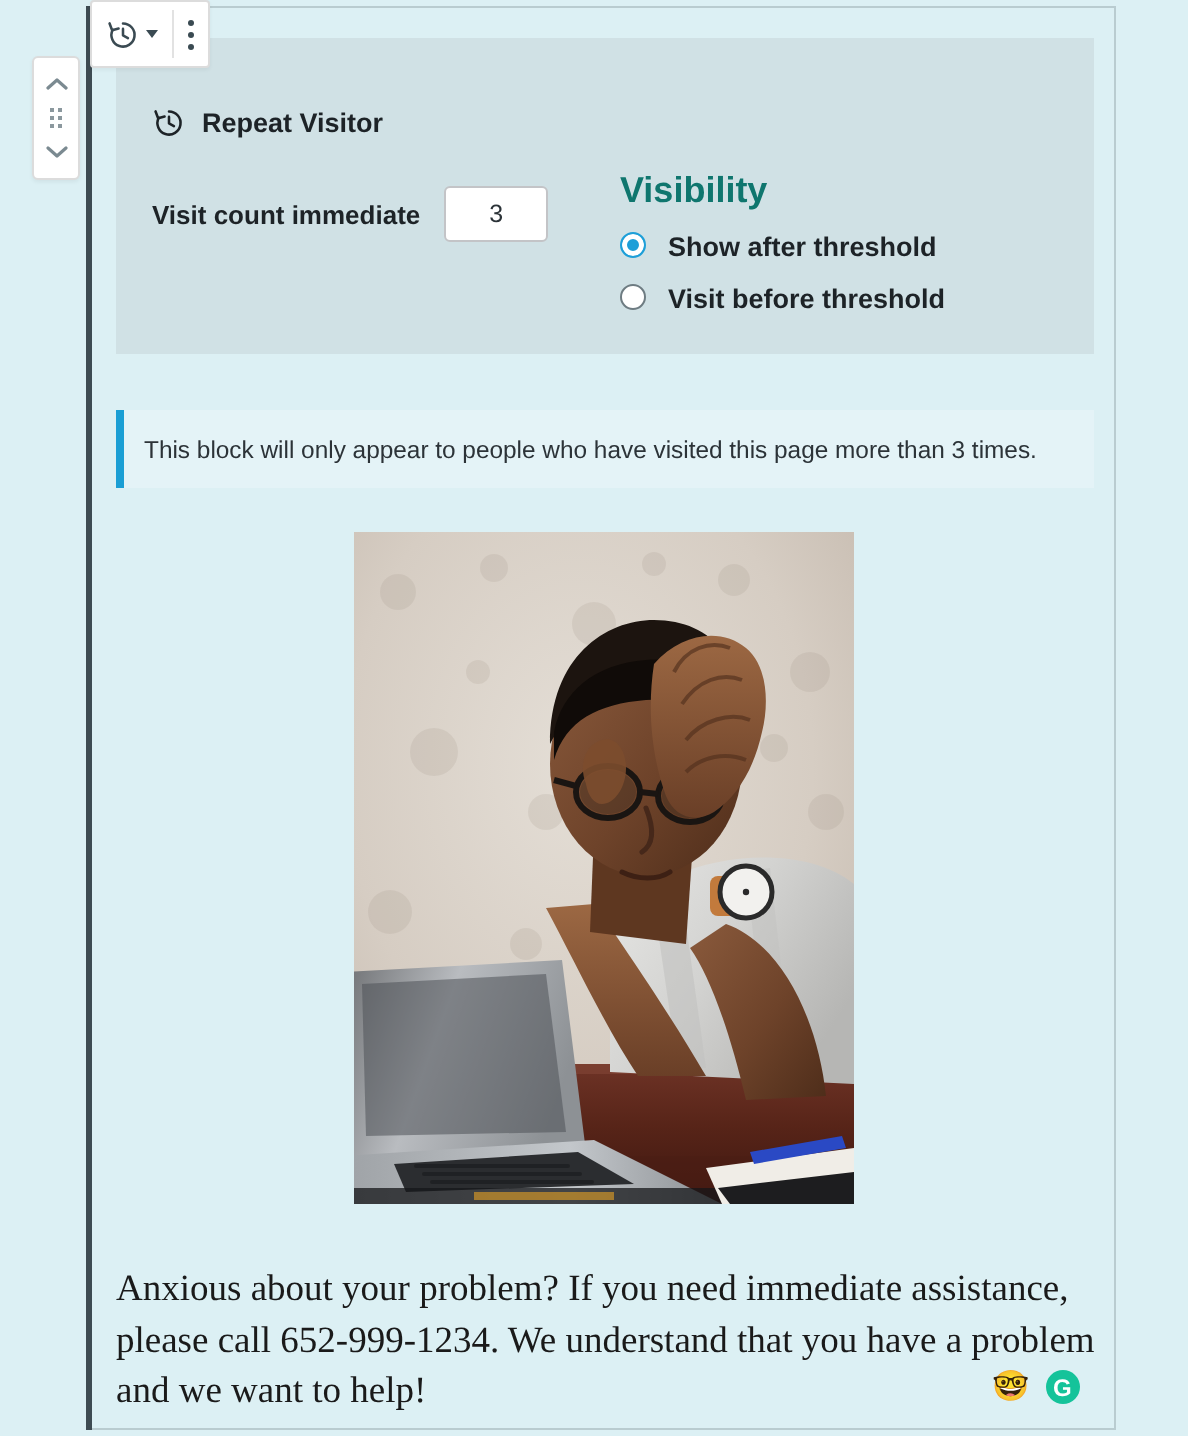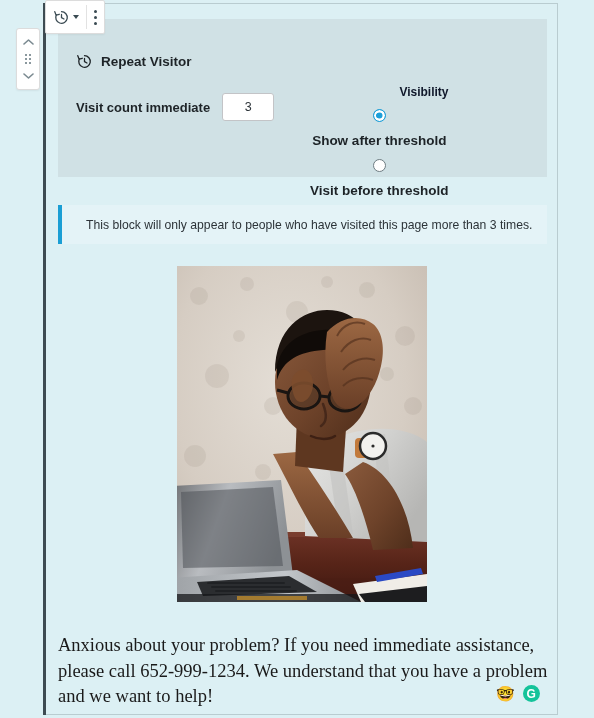--- a/index.html
+++ b/index.html
@@ -117,28 +117,26 @@
     border: 1px solid #c3c4c7;
     border-radius: 3px;
     text-align: center;
     font-size: 12.5px;
     color: #2c3338;
     font-family: "Liberation Sans", sans-serif;
   }
 
   .radio-group { position: absolute; left: 252px; top: 66px; }
   .radio-legend {
-    font-size: 12px; font-weight: bold; color: #0f172a;
+    font-size: 18px; font-weight: bold; color: #0f766e;
     margin-bottom: 10px;
-    text-align: right;
   }
   .radio-row {
-    display: flex; align-items: center; gap: 11px;
+    display: flex; align-items: flex-start; gap: 11px;
     margin-bottom: 11px;
-    flex-direction: column;
   }
   .radio-dot {
     width: 13px; height: 13px; border-radius: 50%;
     border: 1.5px solid #6e7c82;
     background: #ffffff;
     flex: 0 0 auto;
     position: relative;
   }
   .radio-dot.checked {
     border-color: #1e9fd8;
@@ -160,21 +158,21 @@
   
   .notice {
     position: absolute;
     left: 58px; top: 205px;
     width: 489px; height: 39px;
     background: #e4f3f7;
     border-left: 4px solid #1a9ed4;
     display: flex; align-items: center;
   }
   .notice-text {
-    padding-left: 24px;
+    padding-left: 10px;
     font-size: 12.2px;
     color: #2c3338;
   }
 
   
   .photo {
     position: absolute;
     left: 177px; top: 266px;
     width: 250px; height: 336px;
     overflow: hidden;

